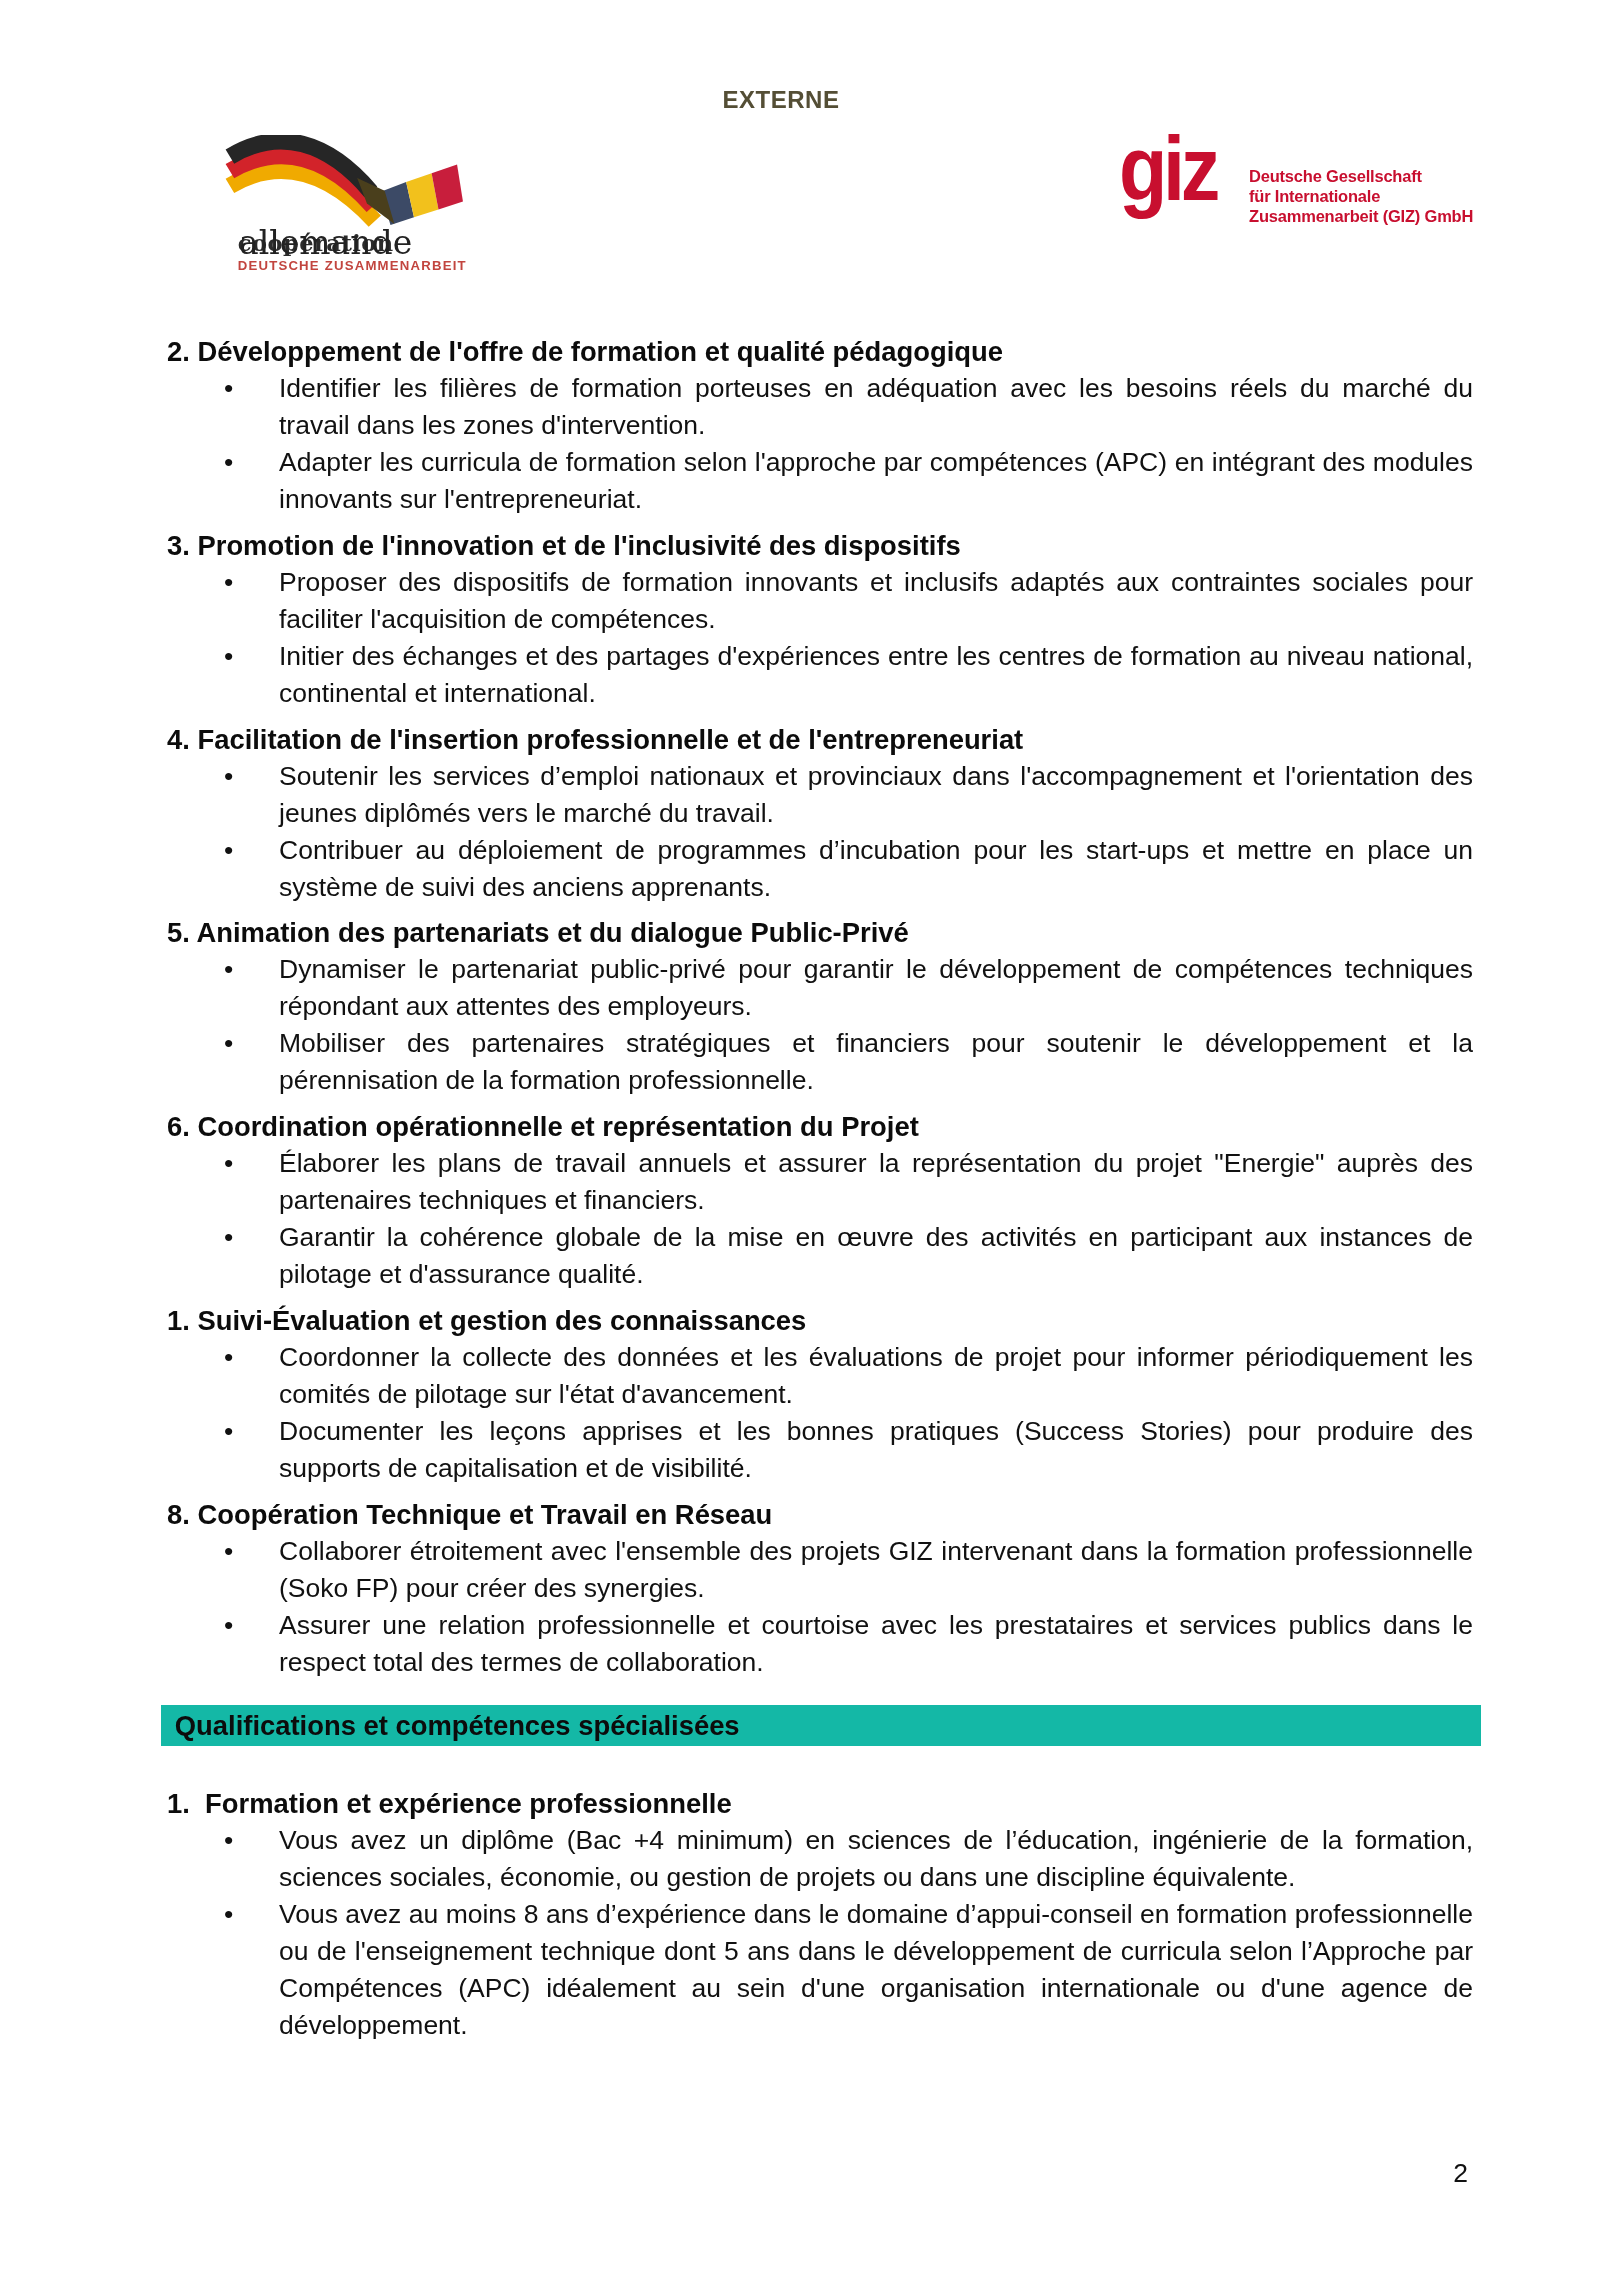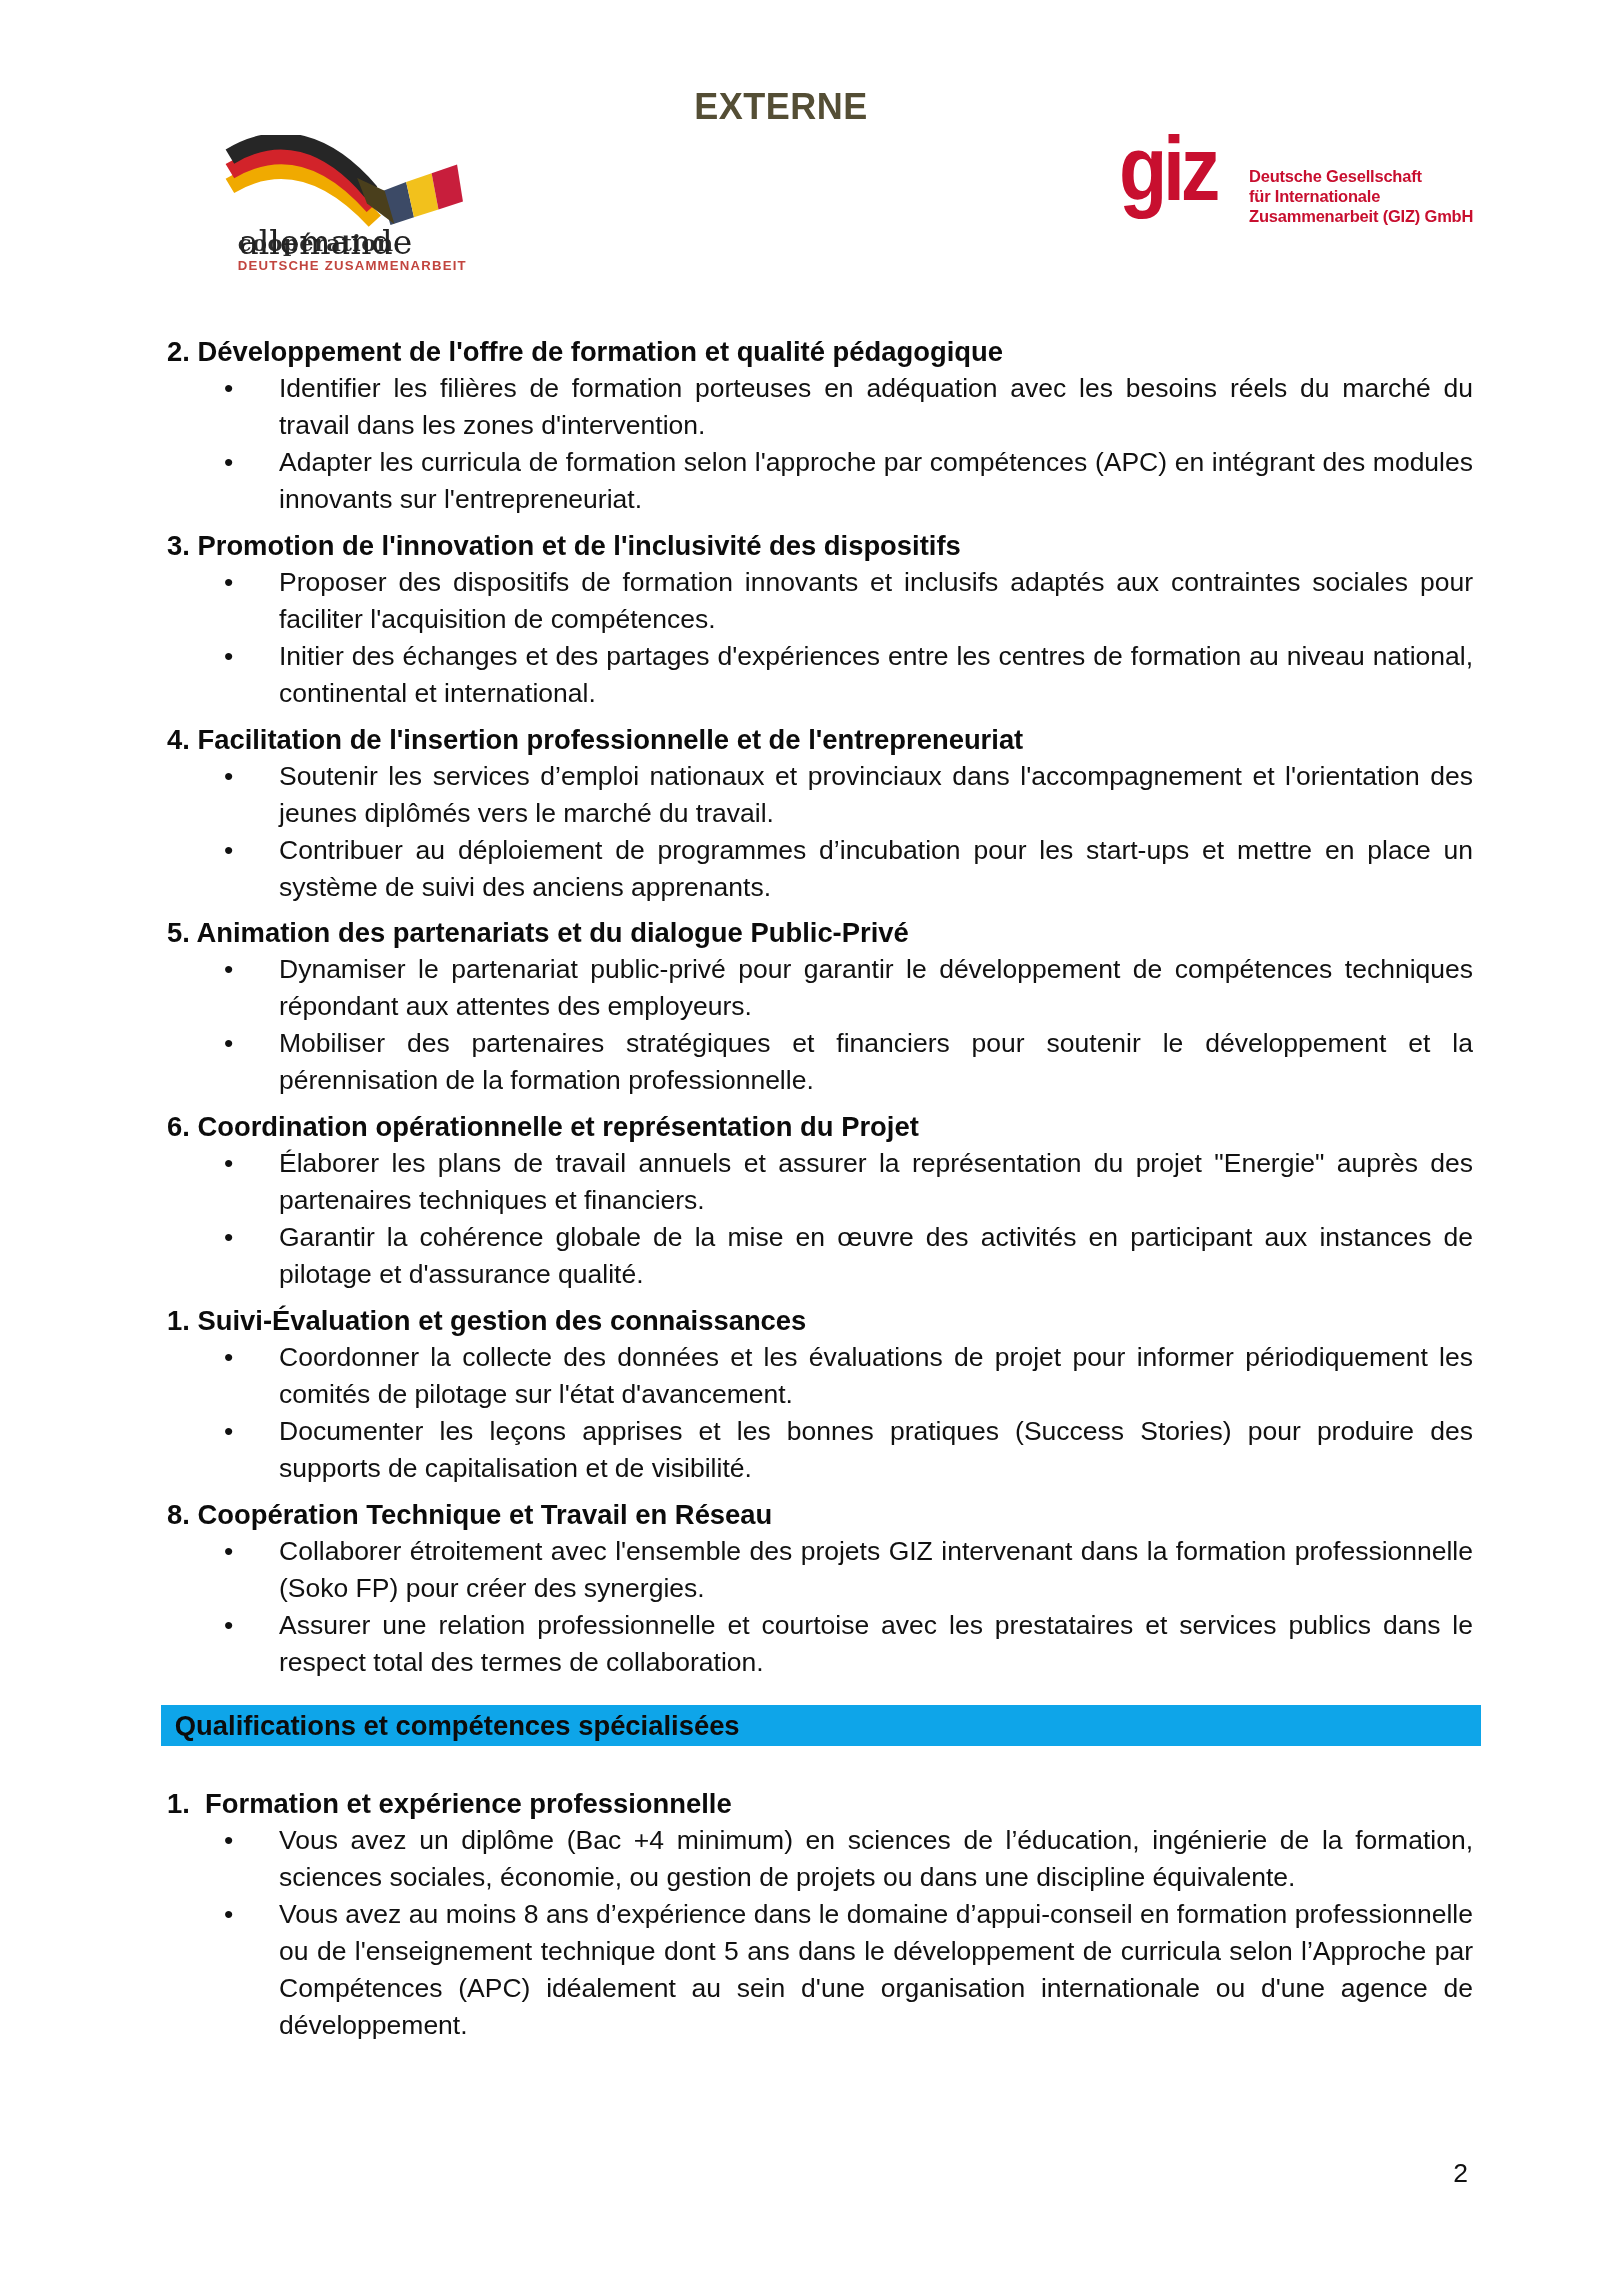--- a/index.html
+++ b/index.html
@@ -10,21 +10,21 @@
     color:#0f0f0f;
     font-family:"Liberation Sans","DejaVu Sans",sans-serif;
     position:relative;
     overflow:hidden;
   }
 
   
   .externe{
     position:absolute;top:86px;left:0;width:1562px;
     text-align:center;
-    font-weight:bold;font-size:36px;letter-spacing:0.5px;
+    font-weight:bold;font-size:24px;letter-spacing:0.5px;
     color:#544e35;
   }
   .logo-left{position:absolute;left:222px;top:135px;width:255px;height:157px;}
   .logo-left .ribbon{position:absolute;left:0;top:0;}
   .logo-left .coop{
     position:absolute;left:15.7px;top:71px;
     font-family:"DejaVu Serif","Liberation Serif",serif;
     font-weight:bold;font-size:22.5px;letter-spacing:0.5px;color:#2b2b2b;margin-top:24px;
   }
   .logo-left .allem{
@@ -67,21 +67,21 @@
   }
   li::before{
     content:"\2022";
     position:absolute;left:57px;top:0;
     font-size:26.5px;line-height:37px;color:#111111;
   }
 
   .banner{
     margin:24.5px 0 0 -5.9px;
     width:1306px;padding-left:13.7px;
-    background:#0ea5e9;
+    background:#14b8a6;
     height:41px;line-height:41px;
     font-size:27.4px;font-weight:bold;color:#0c0c0c;
   }
   .qual-section{margin-top:39px;}
 
   .page-number{
     position:absolute;right:153px;top:2158px;
     font-size:26.5px;color:#111111;
   }
 </style>

